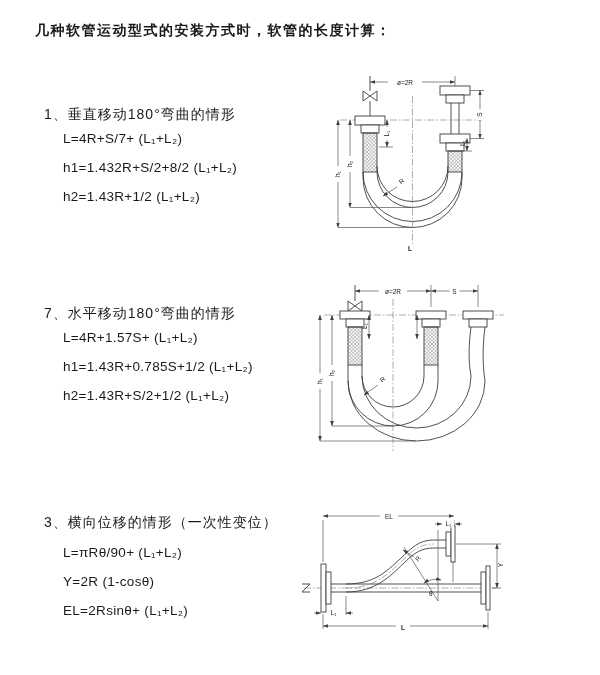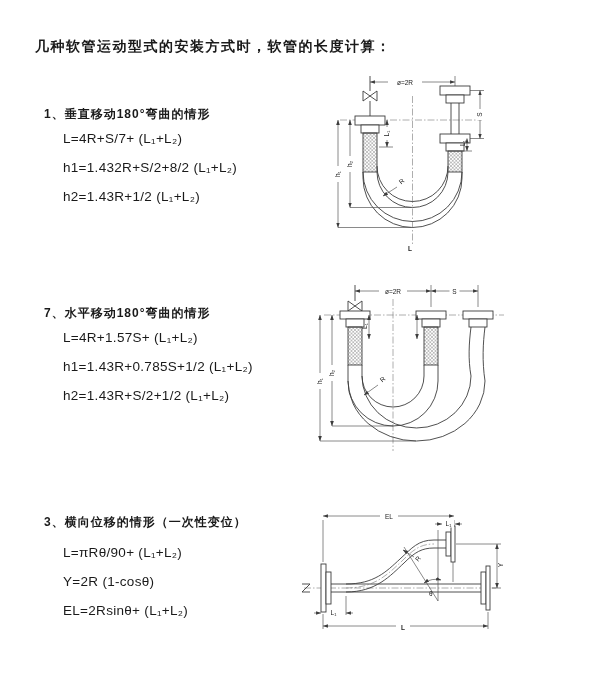--- a/index.html
+++ b/index.html
@@ -1,19 +1,19 @@
 <!DOCTYPE html>
 <html><head>
 <meta charset="utf-8">
 <style>
   html,body{margin:0;padding:0;background:#fff;}
   #page{position:relative;width:600px;height:675px;background:#ffffff;overflow:hidden;
         font-family:"Liberation Sans","DejaVu Sans",sans-serif;color:#1a1a1a;}
-  .title{position:absolute;left:35px;top:38px;font-size:14px;font-weight:bold;letter-spacing:1.5px;}
-  .sec-heading{position:absolute;font-size:12px;font-weight:bold;letter-spacing:1px;}
+  .title{position:absolute;left:35px;top:22px;font-size:14px;font-weight:bold;letter-spacing:1.5px;}
+  .sec-heading{position:absolute;font-size:14px;font-weight:normal;letter-spacing:1px;}
   .formulas{position:absolute;}
   .formula{margin:0 0 14px 0;font-size:13.5px;letter-spacing:.3px;line-height:15px;white-space:nowrap;}
   svg{position:absolute;overflow:visible;}
   .ol{fill:none;stroke:#3c3c3c;stroke-width:.9;}
   .dl{fill:none;stroke:#4a4a4a;stroke-width:.65;}
   .cl{fill:none;stroke:#6a6a6a;stroke-width:.55;stroke-dasharray:7 2 1.5 2;}
   .fl{fill:#fff;stroke:#3c3c3c;stroke-width:.9;}
   .br{fill:url(#braid);stroke:#3c3c3c;stroke-width:.9;}
   .bg{fill:#fff;stroke:none;}
   svg text{fill:#222;font-size:6.5px;font-family:"Liberation Sans","DejaVu Sans",sans-serif;}

